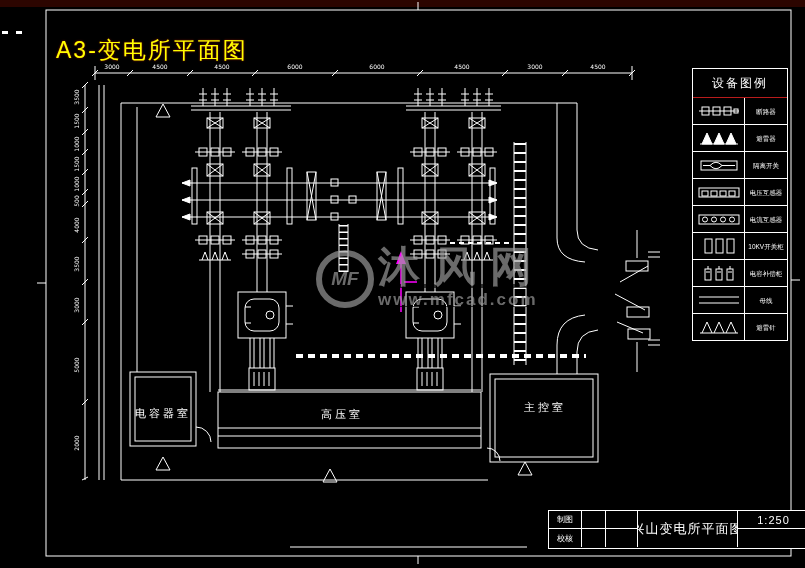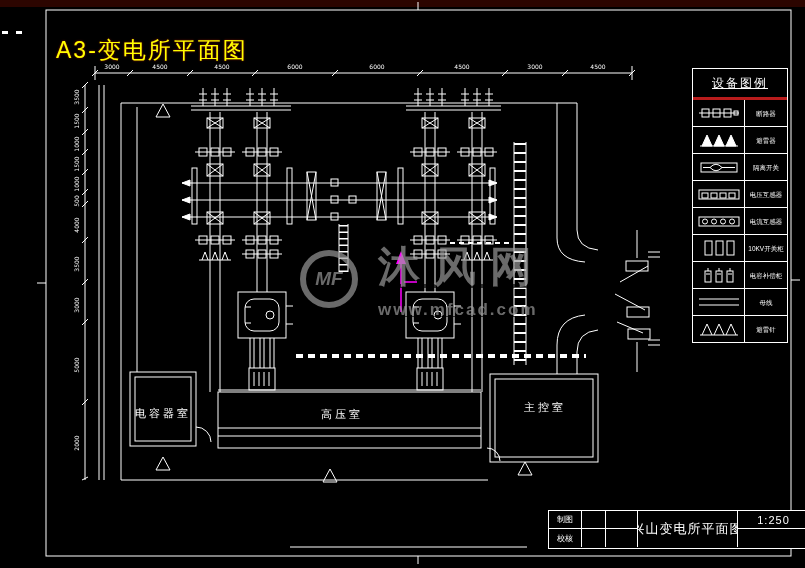--- a/index.html
+++ b/index.html
@@ -6,32 +6,32 @@
   .page{position:relative;width:805px;height:568px;background:#000;overflow:hidden;
         font-family:"Liberation Sans","DejaVu Sans",sans-serif;}
   .topbar{position:absolute;left:0;top:0;width:805px;height:7px;background:#2c0500;}
   .edge-mark{position:absolute;background:#fff;width:6px;height:3px;}
   .main-title{position:absolute;left:56px;top:12px;color:#ffff00;font-size:23px;font-weight:normal;
               letter-spacing:2px;text-shadow:0 0 2px rgba(200,30,0,.8);white-space:nowrap;margin-top:23px;}
   svg text{fill:#fff;font-family:"DejaVu Sans","Liberation Sans",sans-serif;}
   .dimtxt{font-size:6px;}
   .roomtxt{font-size:11px;letter-spacing:3px;}
   
-  .watermark{position:absolute;left:300px;top:248px;display:flex;align-items:flex-start;gap:20px;
+  .watermark{position:absolute;left:316px;top:248px;display:flex;align-items:flex-start;gap:4px;
              opacity:.68;pointer-events:none;}
   .wm-logo{width:46px;height:46px;border:6px solid #9c9c9c;border-radius:50%;color:#9c9c9c;
            display:flex;align-items:center;justify-content:center;font-weight:bold;font-style:italic;
            font-size:19px;margin-top:2px;}
   .wm-col{display:flex;flex-direction:column;text-decoration:underline;}
   .wm-name{color:#9c9c9c;font-size:42px;font-weight:bold;letter-spacing:14px;line-height:38px;white-space:nowrap;}
-  .wm-url{color:#9c9c9c;font-size:17px;font-weight:bold;letter-spacing:2px;margin-top:14px;}
+  .wm-url{color:#9c9c9c;font-size:17px;font-weight:bold;letter-spacing:2px;margin-top:4px;}
   
   .legend{position:absolute;left:692px;top:68px;width:94px;border:1px solid #fff;background:#000;}
-  .legend-title{height:28px;border-bottom:3px solid #b91c1c;color:#fff;font-size:12px;letter-spacing:2px;
-                display:flex;align-items:center;justify-content:center;text-decoration:underline;}
+  .legend-title{height:28px;border-bottom:1px solid #b91c1c;color:#fff;font-size:12px;letter-spacing:2px;
+                display:flex;align-items:center;justify-content:center;}
   .legend-row{display:grid;grid-template-columns:52px 1fr;height:26px;border-bottom:1px solid #fff;}
   .legend-row:last-child{border-bottom:none;}
   .legend-sym{border-right:1px solid #fff;display:flex;align-items:center;justify-content:center;}
   .legend-lab{color:#fff;font-size:6.5px;display:flex;align-items:center;justify-content:center;
               text-align:center;line-height:7px;padding:0 1px;}
   
   .tblock{position:absolute;left:527px;top:510px;width:264px;height:37px;border:1px solid #fff;
           display:grid;grid-template-columns:33px 24px 32px 100px 71px;grid-template-rows:18px 18px;
           background:#000;color:#fff;margin-left:21px;}
   .tb-cell{border-right:1px solid #fff;border-bottom:1px solid #fff;display:flex;align-items:center;

